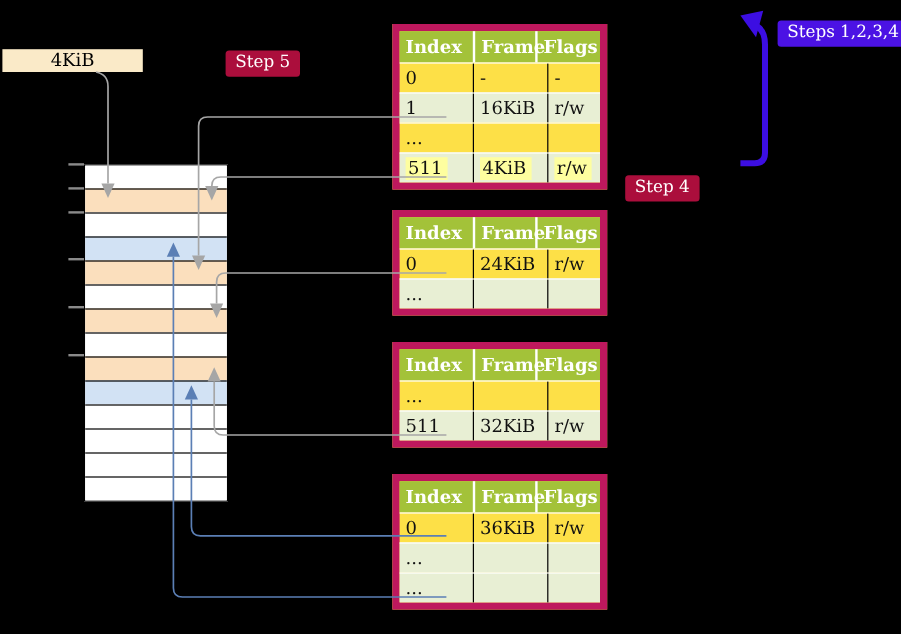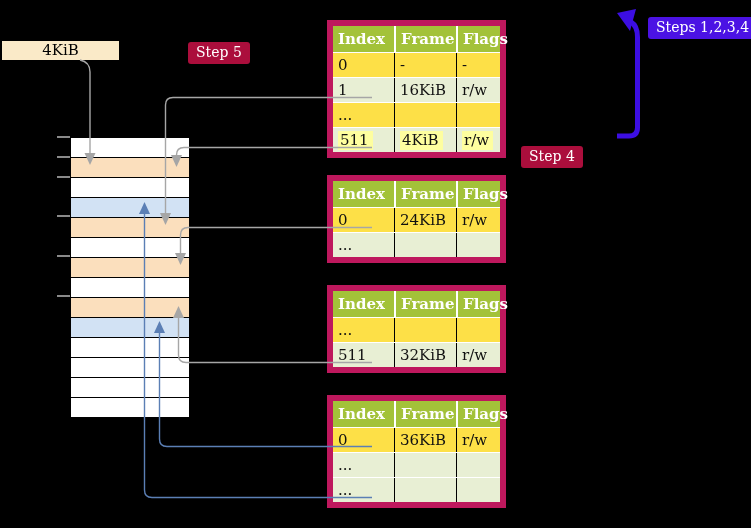--- a/index.html
+++ b/index.html
@@ -26,21 +26,21 @@
     border:1px solid #000;background:#fff;
   }
   .mrow{height:19px;border-top:1px solid #000;}
   .mrow:first-child{border-top:none;}
   .tick{position:absolute;left:57px;width:13px;height:2px;background:#8a8a8a;}
   
   .ptable{position:absolute;left:311px;width:167px;border:6px solid #be185d;background:#fde047;margin-left:16px;}
   .thead{display:flex;background:var(--green,#a3c239);color:#fff;font-weight:bold;}
   .th{height:26px;line-height:26px;font-size:15px;padding-left:5px;box-sizing:border-box;}
   .th.c0{width:61px;}
-  .th.c1{width:62px;border-left:2px solid #fff;}
+  .th.c1{width:52px;border-left:2px solid #fff;}
   .th.c2{width:44px;border-left:2px solid #fff;}
   .trow{display:flex;height:25px;border-top:1px solid #fff;box-sizing:border-box;}
   .trow.shaded{background:var(--rowgreen,#e8efd4);}
   .td{font-size:15px;padding-left:5px;box-sizing:border-box;display:flex;align-items:center;color:#111;}
   .td.c0{width:61px;}
   .td.c1{width:62px;border-left:1px solid #000;}
   .td.c2{width:44px;border-left:1px solid #000;}
   .hl{background:var(--yellow,#fefe9f);padding:0 4px 1px 2px;}
   
   #overlay{position:absolute;left:0;top:0;pointer-events:none;}

